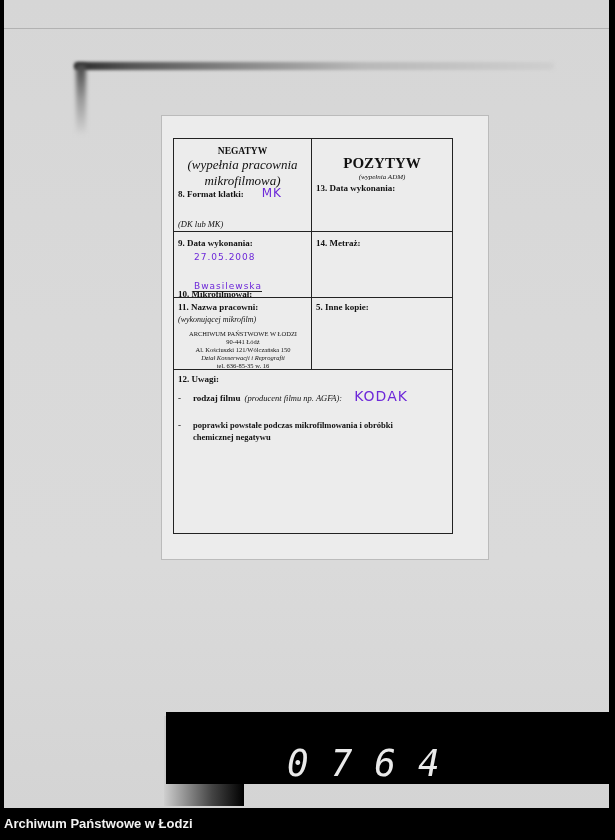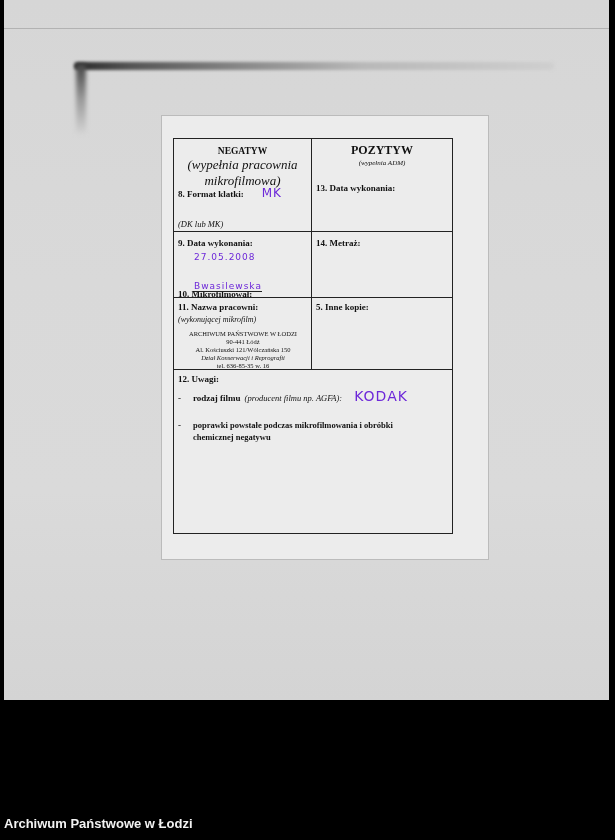--- a/index.html
+++ b/index.html
@@ -2,21 +2,21 @@
 <html><head>
 <meta charset="utf-8">
 <style>
   html, body { margin:0; padding:0; }
   body {
     width:615px; height:840px; overflow:hidden; position:relative;
     background:#000;
     font-family:"Liberation Serif", "DejaVu Serif", serif;
   }
   .scan {
-    position:absolute; left:4px; top:0; width:608px; height:700px;
+    position:absolute; left:4px; top:0; width:608px; height:808px;
     background:linear-gradient(180deg,#d6d6d6 0%,#d9d9d9 40%,#dadada 70%,#d4d4d4 100%);
     overflow:hidden;
     text-decoration:underline;
   }
   .edge-top { position:absolute; left:0; top:28px; width:608px; height:1px; background:#9a9a9a; opacity:.6; }
   .smudge-h {
     position:absolute; left:70px; top:62px; width:480px; height:8px;
     background:linear-gradient(90deg,#2a2a2a 0%,#555 12%,#888 35%,#b8b8b8 60%,#cfcfcf 100%);
     filter:blur(1.5px); border-radius:4px;
   }
@@ -75,21 +75,21 @@
         <div class="b center" style="margin-top:7px; font-size:9.5px;">NEGATYW</div>
         <div class="i center" style="margin-top:1px; font-size:13px;">(wypełnia pracownia mikrofilmowa)</div>
         <div style="position:absolute; left:4px; top:44px; white-space:nowrap;">
           <span class="b">8. Format klatki:</span>
           <span class="hand" style="margin-left:14px; font-size:12px;">MK</span>
         </div>
         <div class="i" style="position:absolute; left:4px; top:80px; font-size:8.5px;">(DK lub MK)</div>
       </div>
 
       <div class="cell" style="left:138px; top:0; width:140px; height:92px;">
-        <div class="b center" style="margin-top:4px; font-size:12px;">POZYTYW</div>
+        <div class="b center" style="margin-top:16px; font-size:15px;">POZYTYW</div>
         <div class="i center" style="margin-top:1px; font-size:7px;">(wypełnia ADM)</div>
         <div class="b" style="position:absolute; left:4px; top:44px;">13. Data wykonania:</div>
       </div>
 
       <div class="cell" style="left:0; top:92px; width:138px; height:66px; border-top-width:1.5px; border-right-width:1.5px;">
         <div class="b" style="position:absolute; left:4px; top:6px;">9. Data wykonania:</div>
         <div class="hand" style="position:absolute; left:20px; top:20px; font-size:9px;">27.05.2008</div>
         <div class="b" style="position:absolute; left:4px; top:33px;margin-top:24px;">10. Mikrofilmował:</div>
         <div class="hand" style="position:absolute; left:20px; top:49px; font-size:9px; border-bottom:1px solid #222;">Bwasilewska</div>
       </div>

